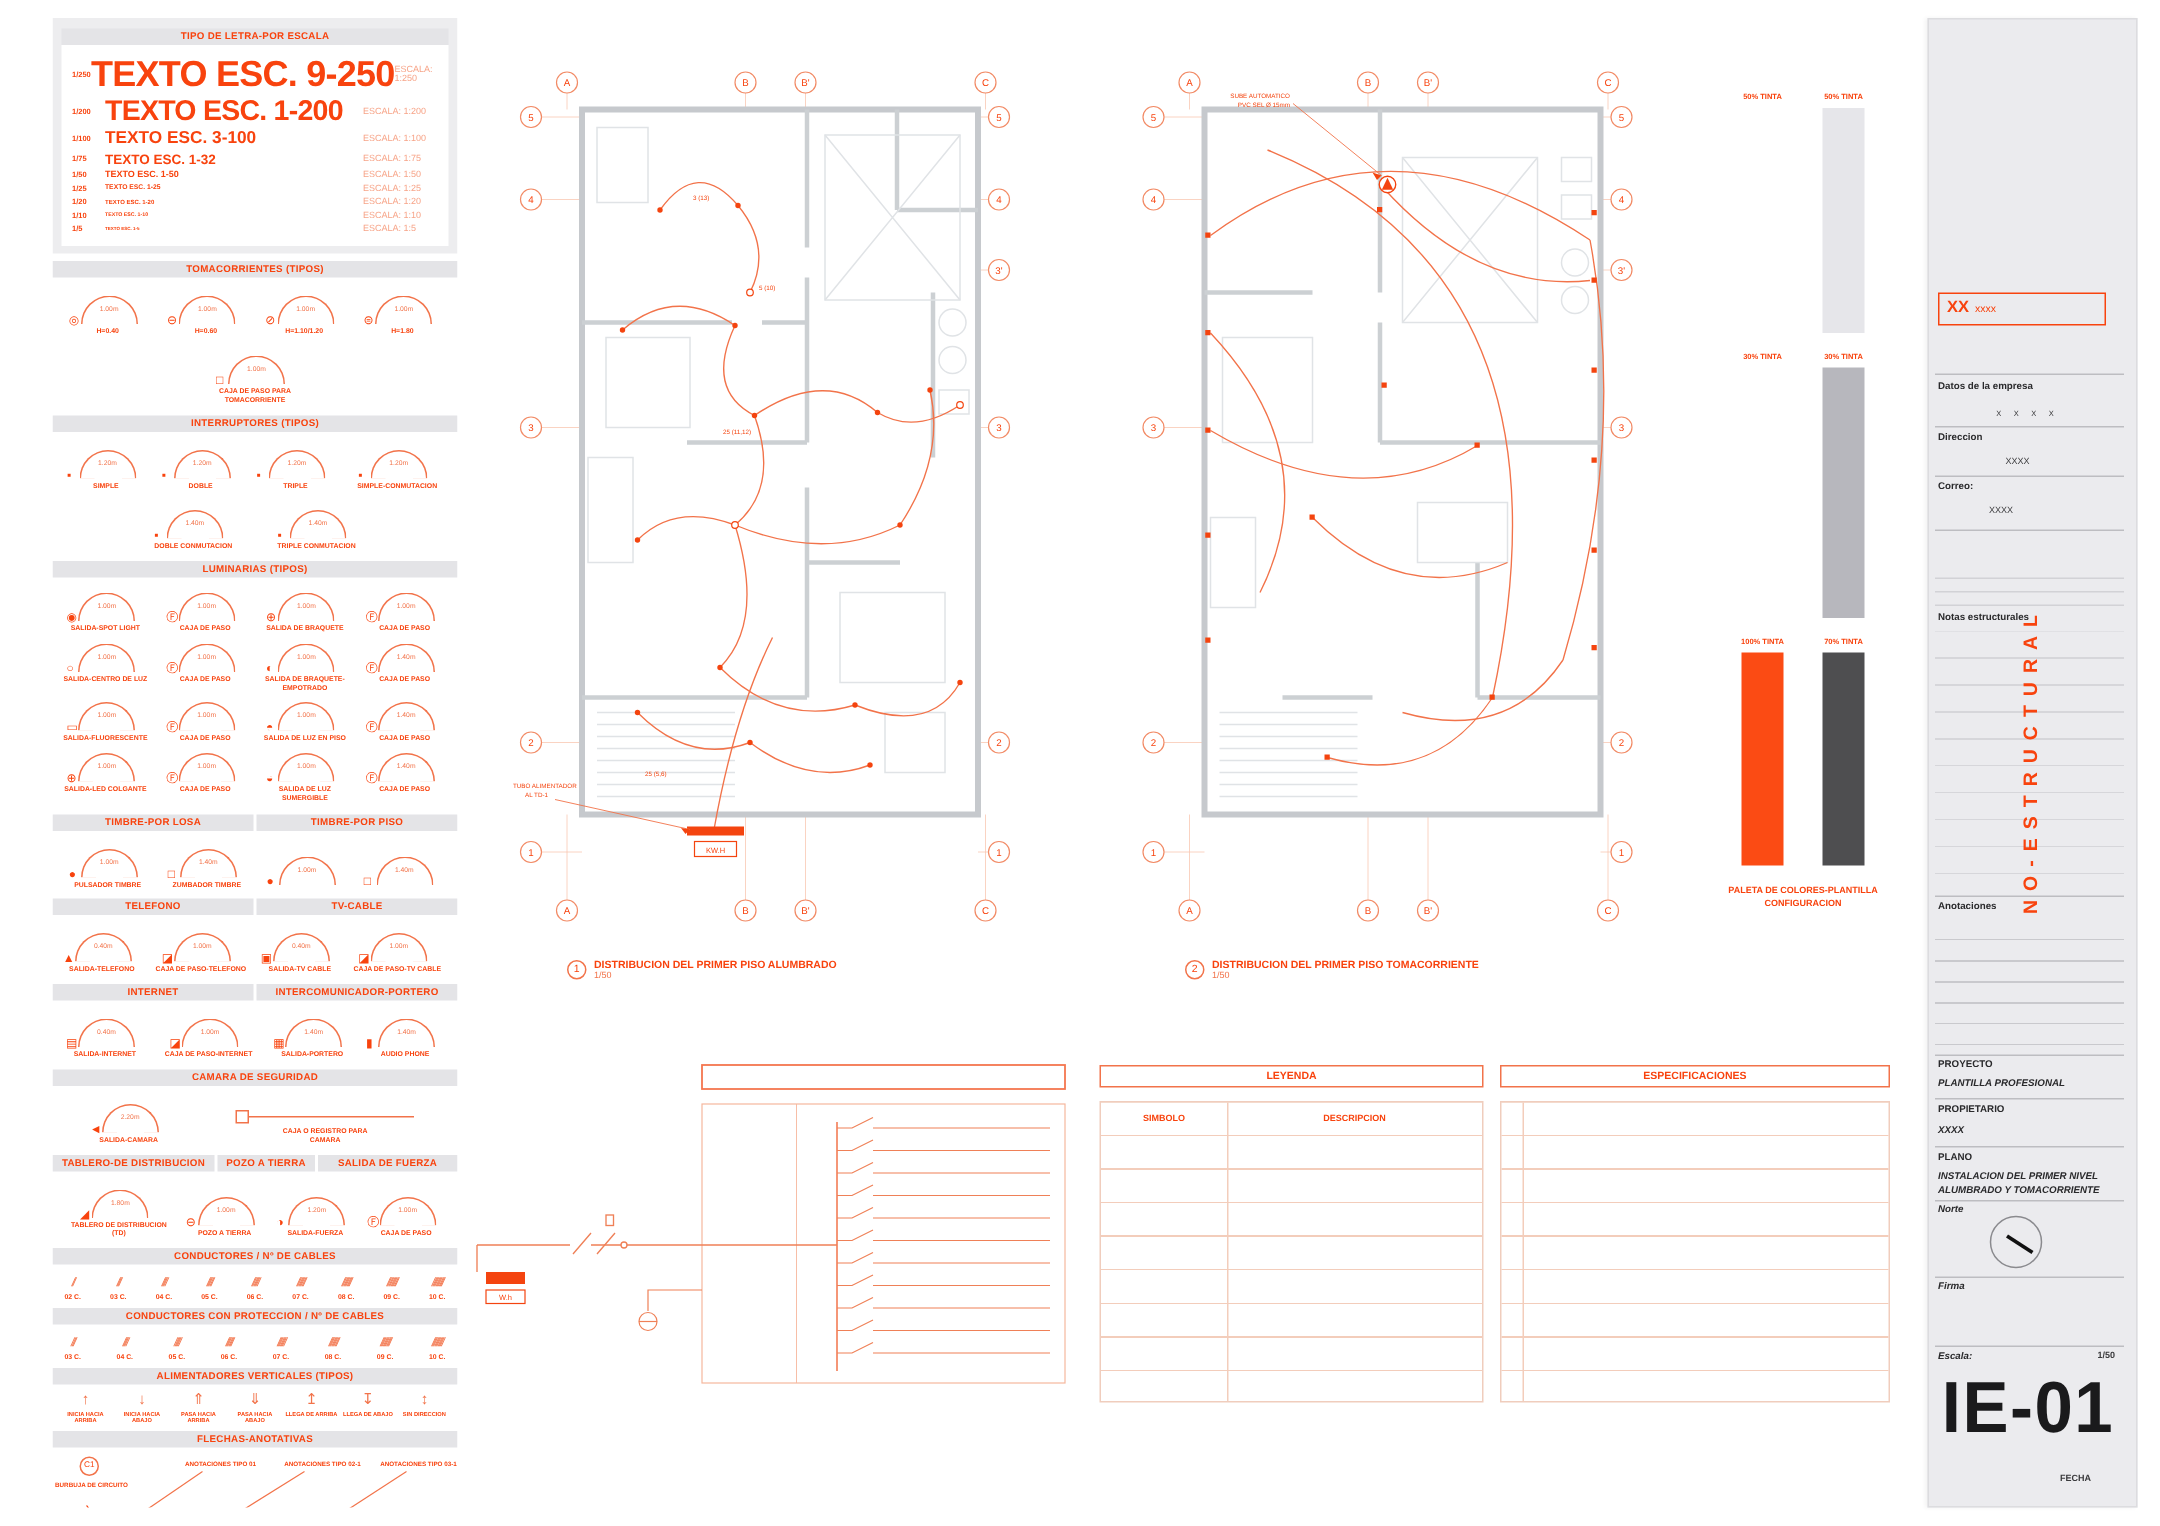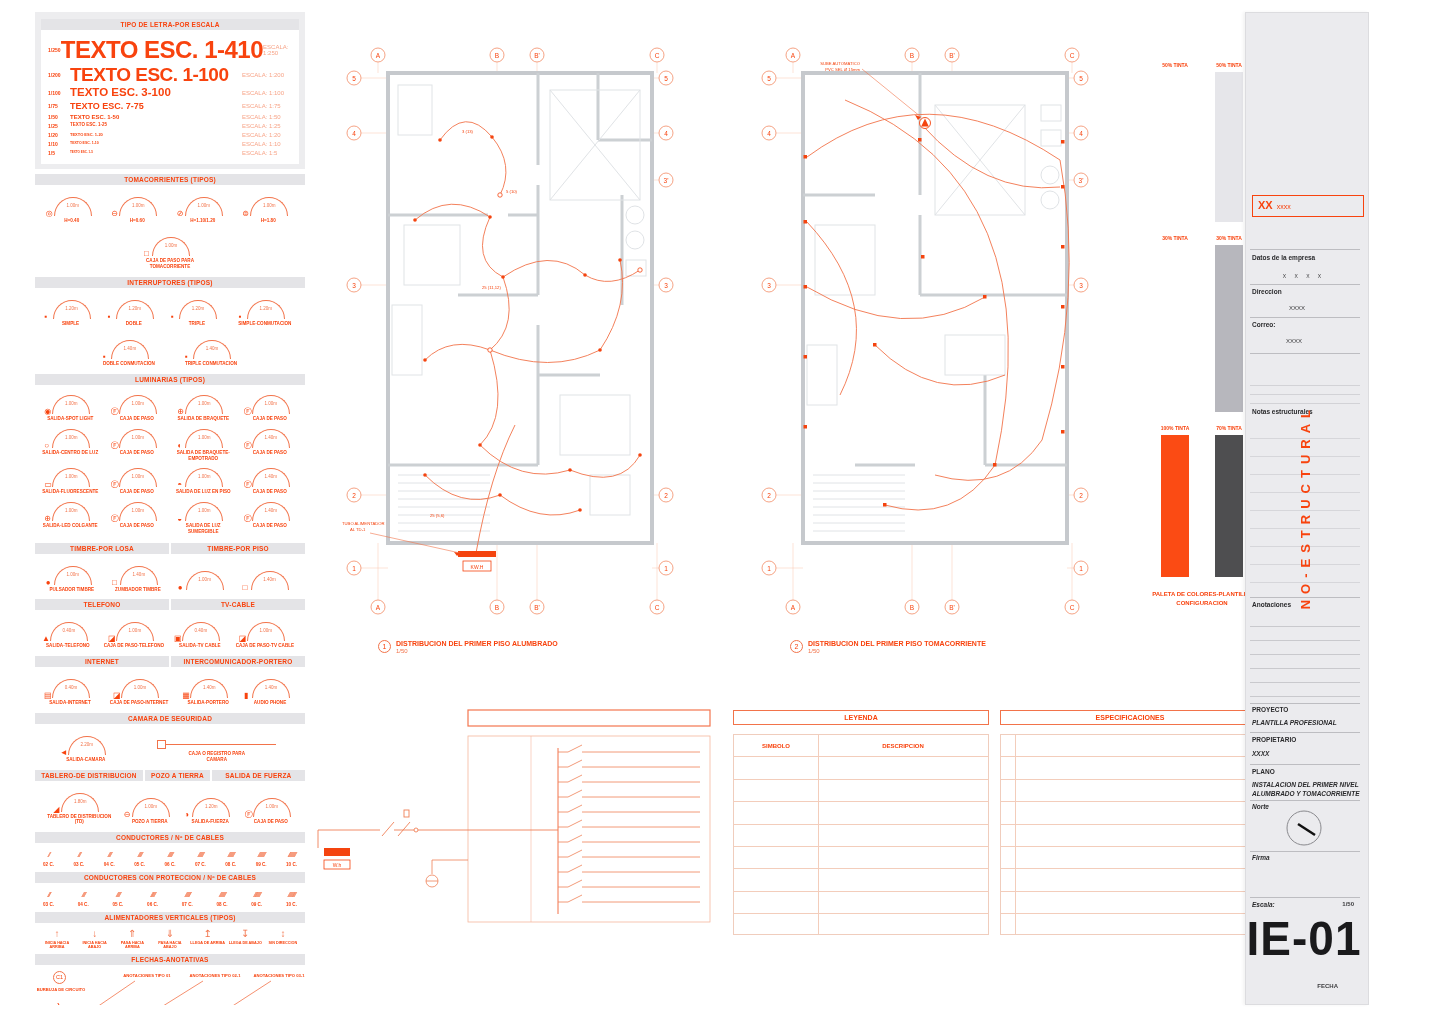--- a/index.html
+++ b/index.html
@@ -97,21 +97,21 @@
   .palrow{margin-bottom:13px}
   .palcols{display:flex;justify-content:space-between}
   .palcol{width:46px;display:flex;flex-direction:column;align-items:center}
   .pallabel{font-size:5px;font-weight:bold;color:var(--accent);margin-bottom:4px;white-space:nowrap}
   .palbar{width:28px}
   .palrows .palrow:nth-of-type(1) .palbar{height:150px}
   .palrows .palrow:nth-of-type(2) .palbar{height:167px}
   .palrows .palrow:nth-of-type(3) .palbar{height:142px}
   .pal-caption{margin-top:2px;text-align:center;font-size:6px;font-weight:bold;color:var(--accent);line-height:1.5}
   
-  .titleblock{position:absolute;left:1245px;top:12px;width:124px;height:993px;background:#ebebee;
+  .titleblock{position:absolute;left:1285px;top:12px;width:140px;height:993px;background:#ebebee;
               border:1px solid #dcdcdf;box-shadow:-2px 0 3px rgba(0,0,0,.05)}
   .tb-rule{position:absolute;left:4px;right:8px;border-top:1px solid #bdbdc1}
   .tb-rule.light{border-top-color:#d2d2d6}
   .tb-label{position:absolute;left:6px;font-size:6.5px;font-weight:bold;color:#2a2a2c;white-space:nowrap}
   .tb-val{position:absolute;font-size:6px;color:#3a3a3c}
   .tb-codebox{position:absolute;left:6px;top:182px;width:112px;height:22px;border:1.5px solid var(--accent);
               display:flex;align-items:baseline;gap:4px;padding:3px 5px;color:var(--accent)}
   .tb-code-big{font-size:11px;font-weight:bold}
   .tb-code-small{font-size:7px}
   .tb-banner-zone{position:absolute;left:4px;right:8px;top:408px;height:172px;
@@ -130,36 +130,36 @@
 <body>
 
 <div class="legend-panel">
 
   <div class="ts-box">
     <div class="sec-h" style="margin-top:0">TIPO DE LETRA-POR ESCALA</div>
     <div class="ts-card">
 
     <div class="ts-row">
           <span class="ts-scale">1/250</span>
-          <span class="ts-sample" data-sz="250">TEXTO ESC. 1-410</span>
+          <span class="ts-sample" data-sz="250">TEXTO ESC. 9-250</span>
           <span class="ts-esc">ESCALA: 1:250</span>
         </div>
         <div class="ts-row">
           <span class="ts-scale">1/200</span>
-          <span class="ts-sample" data-sz="200">TEXTO ESC. 1-100</span>
+          <span class="ts-sample" data-sz="200">TEXTO ESC. 1-200</span>
           <span class="ts-esc">ESCALA: 1:200</span>
         </div>
         <div class="ts-row">
           <span class="ts-scale">1/100</span>
           <span class="ts-sample" data-sz="100">TEXTO ESC. 3-100</span>
           <span class="ts-esc">ESCALA: 1:100</span>
         </div>
         <div class="ts-row">
           <span class="ts-scale">1/75</span>
-          <span class="ts-sample" data-sz="75">TEXTO ESC. 7-75</span>
+          <span class="ts-sample" data-sz="75">TEXTO ESC. 1-32</span>
           <span class="ts-esc">ESCALA: 1:75</span>
         </div>
         <div class="ts-row">
           <span class="ts-scale">1/50</span>
           <span class="ts-sample" data-sz="50">TEXTO ESC. 1-50</span>
           <span class="ts-esc">ESCALA: 1:50</span>
         </div>
         <div class="ts-row">
           <span class="ts-scale">1/25</span>
           <span class="ts-sample" data-sz="25">TEXTO ESC. 1-25</span>

